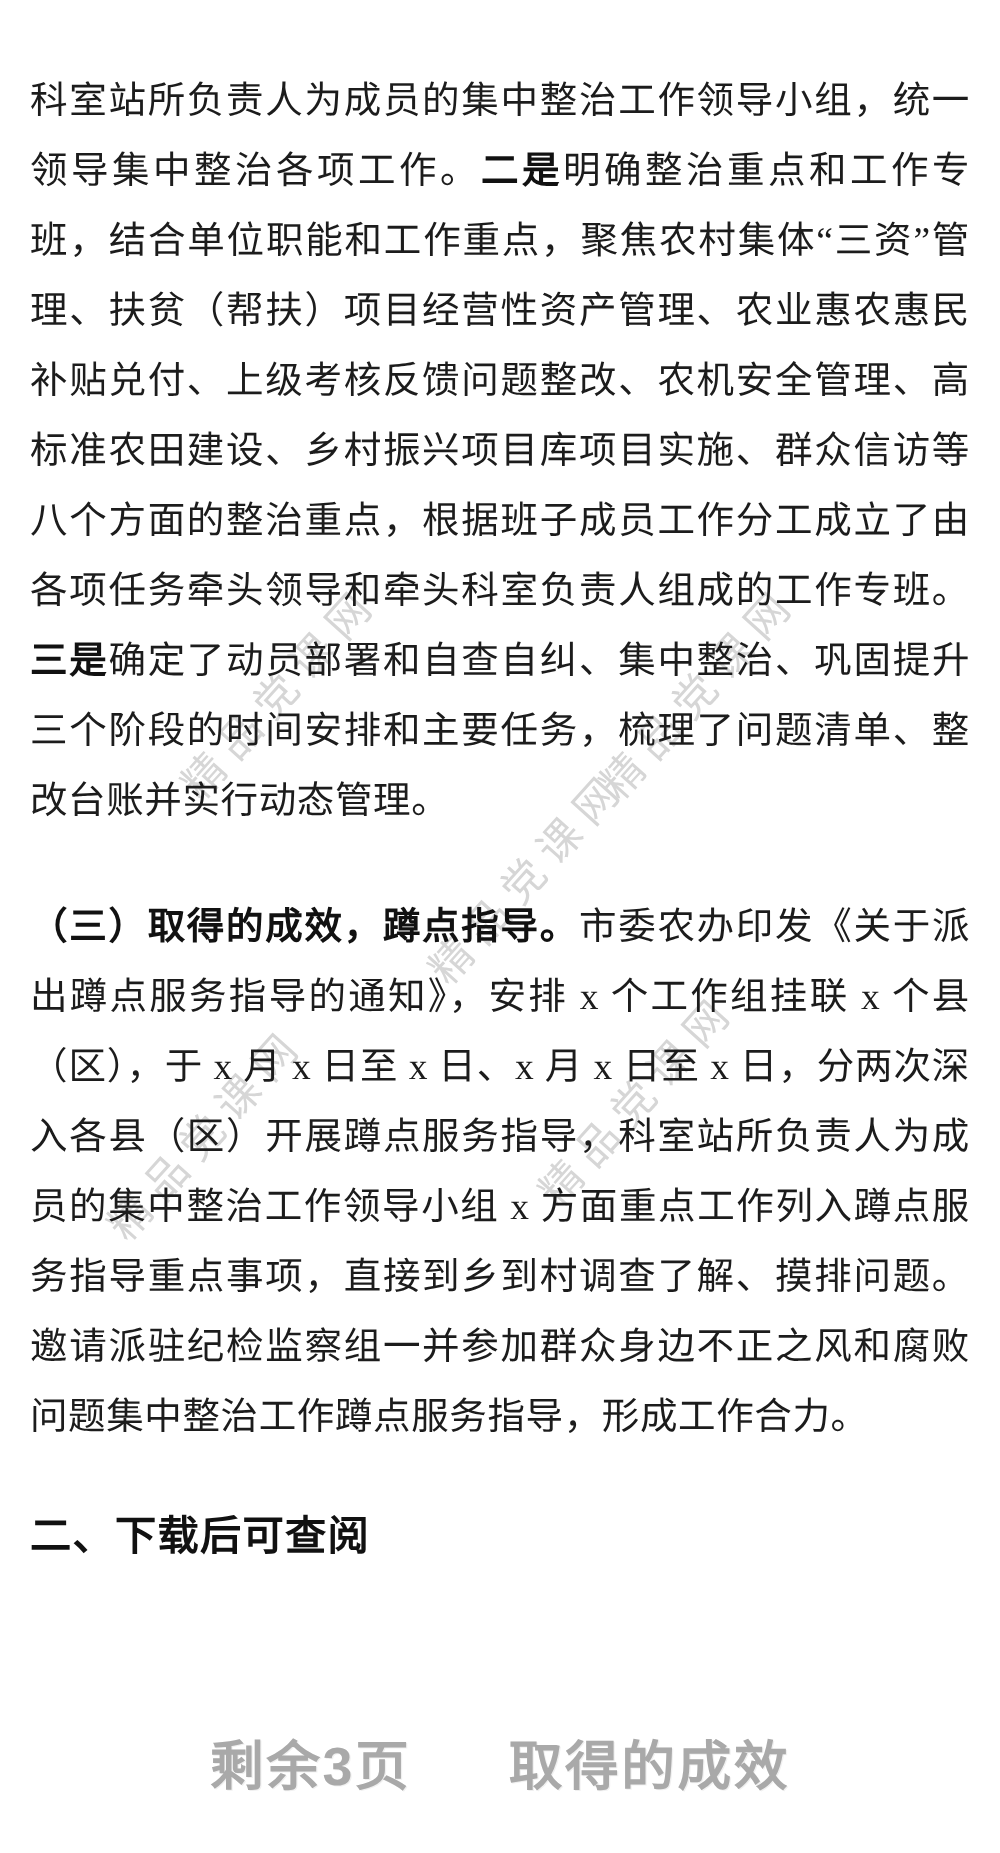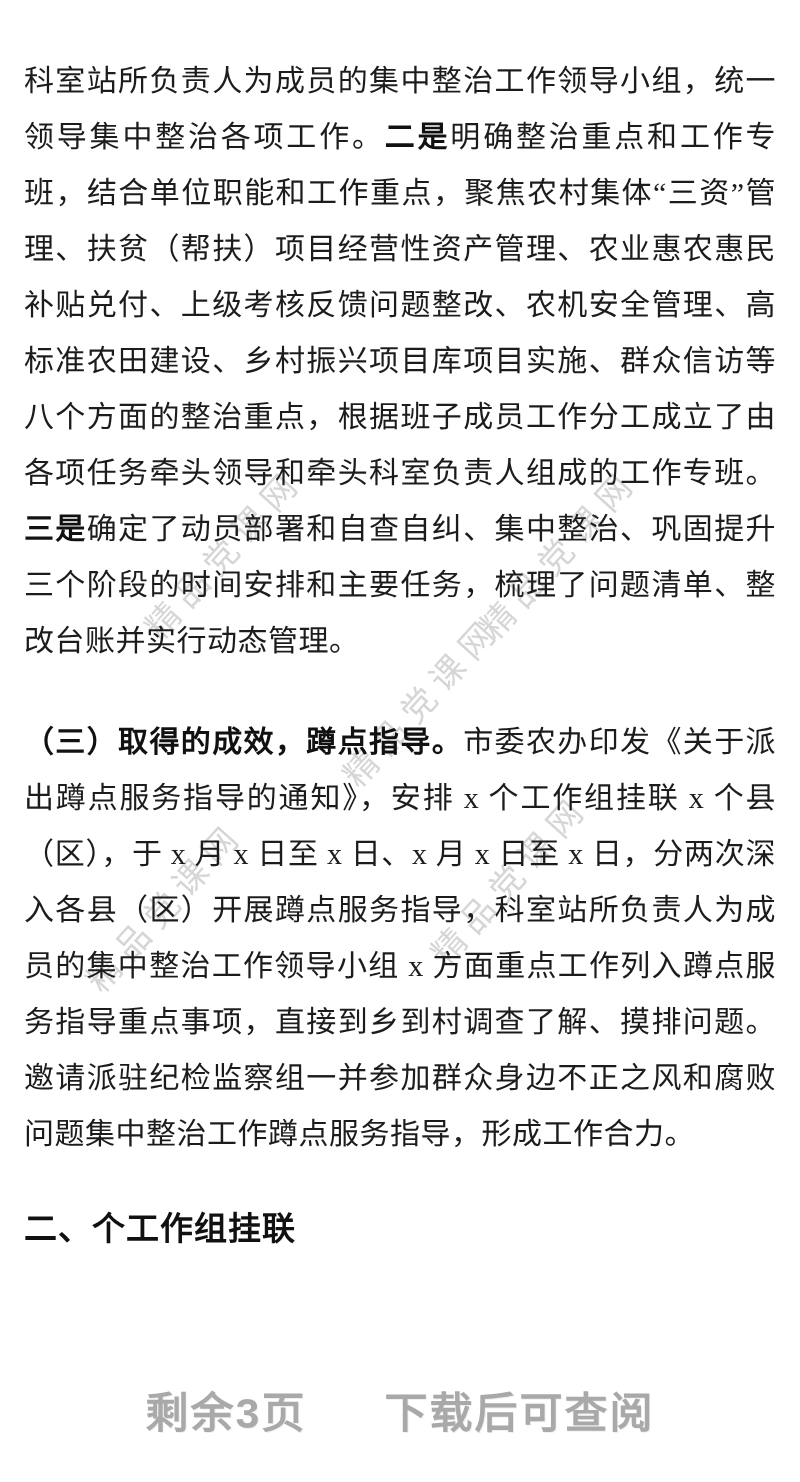--- a/index.html
+++ b/index.html
@@ -98,22 +98,22 @@
     <span class="wm wm3">精品党课网</span>
     <span class="wm wm4">精品党课网</span>
     <span class="wm wm5">精品党课网</span>
   </div>
 
   <div class="doc">
     <p class="para"><span class="run">科室站所负责人为成员的集中整治工作领导小组，统一领导集中整治各项工作。</span><span class="run bold">二是</span><span class="run">明确整治重点和工作专班，结合单位职能和工作重点，聚焦农村集体“三资”管理、扶贫（帮扶）项目经营性资产管理、农业惠农惠民补贴兑付、上级考核反馈问题整改、农机安全管理、高标准农田建设、乡村振兴项目库项目实施、群众信访等八个方面的整治重点，根据班子成员工作分工成立了由各项任务牵头领导和牵头科室负责人组成的工作专班。</span><span class="run bold">三是</span><span class="run">确定了动员部署和自查自纠、集中整治、巩固提升三个阶段的时间安排和主要任务，梳理了问题清单、整改台账并实行动态管理。</span></p>
 
     <p class="para"><span class="run bold">（三）取得的成效，蹲点指导。</span><span class="run">市委农办印发《关于派出蹲点服务指导的通知》，安排 x 个工作组挂联 x 个县（区），于 x 月 x 日至 x 日、x 月 x 日至 x 日，分两次深入各县（区）开展蹲点服务指导，科室站所负责人为成员的集中整治工作领导小组 x 方面重点工作列入蹲点服务指导重点事项，直接到乡到村调查了解、摸排问题。邀请派驻纪检监察组一并参加群众身边不正之风和腐败问题集中整治工作蹲点服务指导，形成工作合力。</span></p>
 
-    <h2 class="heading">二、个工作组挂联</h2>
+    <h2 class="heading">二、下载后可查阅</h2>
 
   </div>
 
   <div class="footer">
     <span>剩余3页</span>
-    <span>下载后可查阅</span>
+    <span>取得的成效</span>
   </div>
 
 </div>
 
 </body></html>

